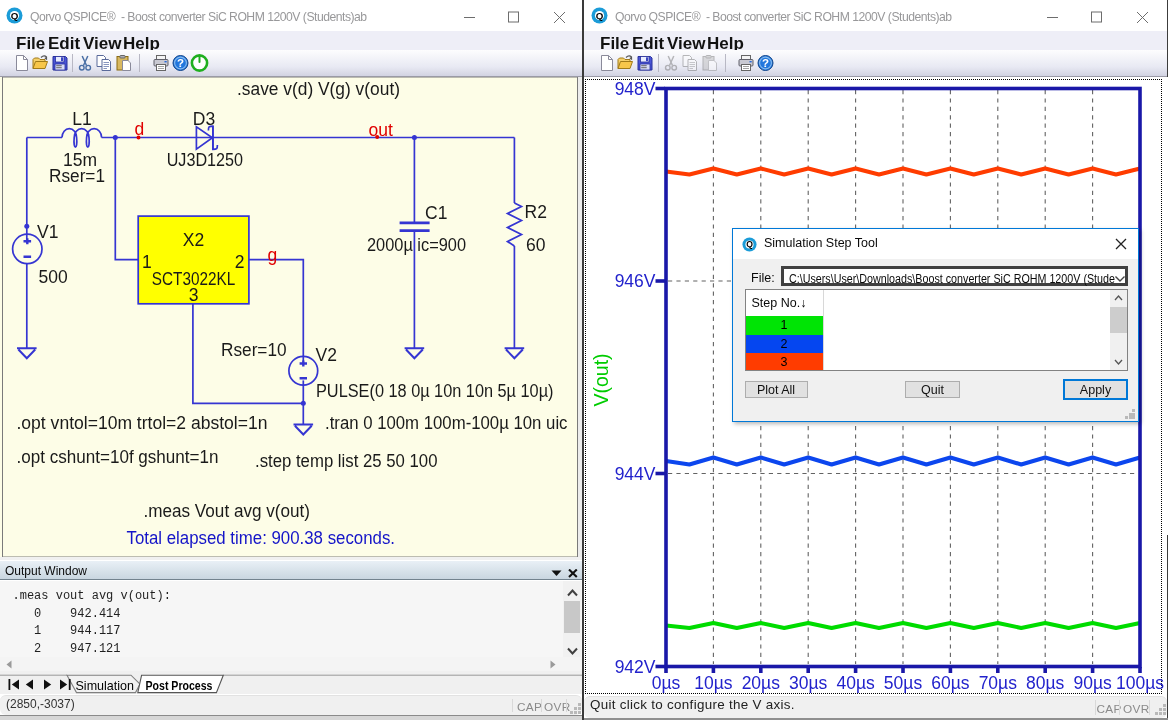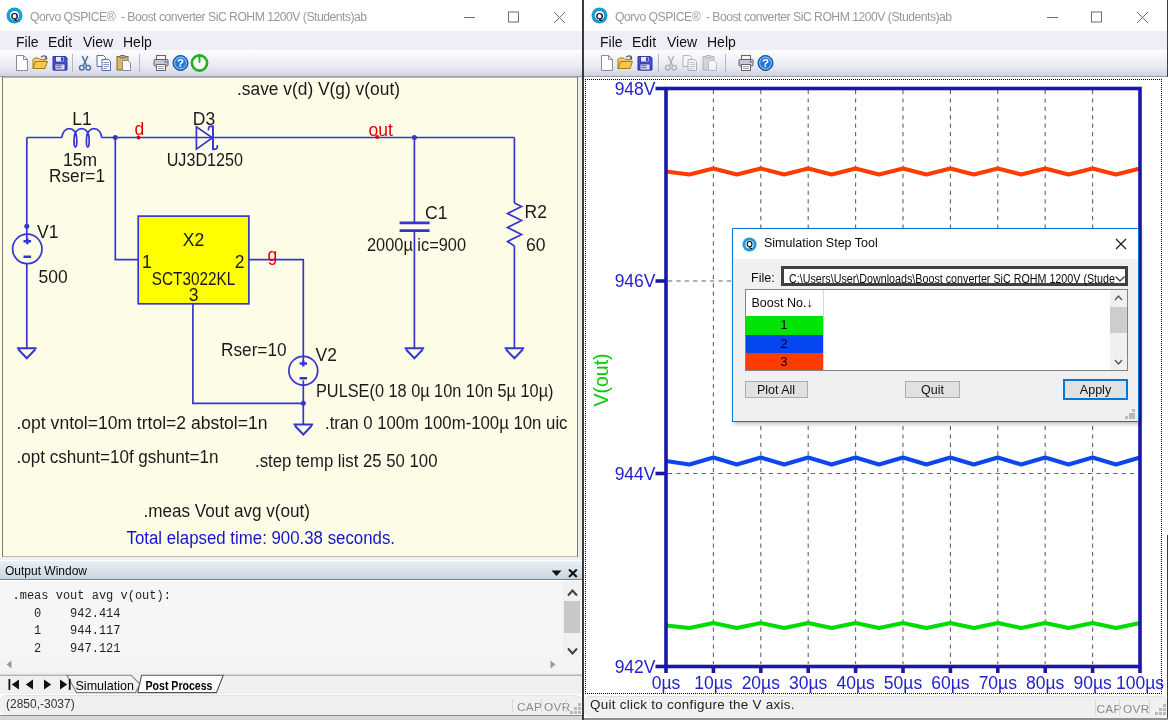--- a/index.html
+++ b/index.html
@@ -1,21 +1,21 @@
 <!DOCTYPE html>
 <html><head><meta charset="utf-8"><style>
 html,body{margin:0;padding:0;width:1168px;height:720px;overflow:hidden;background:#f0f0f0;font-family:"Liberation Sans",sans-serif;}
 *{box-sizing:border-box;}
 .abs{position:absolute;}
 #stage{position:relative;width:1168px;height:720px;background:#fff;}
 .win{position:absolute;top:0;height:720px;}
 .titlebar{position:absolute;left:0;right:0;top:2px;height:29px;background:#ffffff;}
 .titletxt{position:absolute;left:30px;top:7.5px;font-size:12.2px;letter-spacing:-0.5px;color:#98989a;white-space:pre;}
 .menubar{position:absolute;left:0;right:0;top:31px;height:19px;background:#eeeef7;}
-.menubar span{position:absolute;top:2.5px;font-size:14px;font-weight:400;color:#111;}
+.menubar span{position:absolute;top:2.5px;font-size:17px;font-weight:700;color:#111;}
 .toolbar{position:absolute;left:0;right:0;top:50px;height:27px;background:linear-gradient(#fdfdfe,#e8e9f3 65%,#d2d3e2);border-bottom:1px solid #9a9aa6;}
 .statusbar{position:absolute;left:0;right:0;bottom:0;height:26px;background:#f0f0f0;border-top:1px solid #e2e2e2;font-size:12px;color:#555;border-radius:6px;}
 .capovr{position:absolute;top:6px;font-size:11.8px;color:#8a8a8a;letter-spacing:0.3px;}
 .vdiv{position:absolute;top:3px;bottom:3px;width:1px;background:#d9d9d9;}
 .grip{position:absolute;}
 .grip div{position:absolute;width:3px;height:3px;background:#b9b9b9;}
 .btn{position:absolute;background:#e1e1e1;border:1px solid #adadad;font-size:12.5px;color:#111;text-align:center;}
 </style></head>
 <body>
 <div id="stage">
@@ -376,21 +376,21 @@
         <div class="abs" style="left:47.5px;top:36.5px;width:347px;height:20px;background:#fff;border:3px solid #404040;">
           <svg class="abs" style="left:0;top:0" width="345" height="18" viewBox="0 0 345 18">
             <text x="5" y="13.5" font-size="12.3" fill="#0a0a0a" font-family="Liberation Sans" textLength="326" lengthAdjust="spacingAndGlyphs">C:\Users\User\Downloads\Boost converter SiC ROHM 1200V (Stude</text>
           </svg>
           <svg class="abs" style="left:330px;top:6px" width="12" height="8" viewBox="0 0 12 8" fill="none" stroke="#444" stroke-width="1.4">
             <path d="M1.5 1.5 L6 6 L10.5 1.5"></path>
           </svg>
         </div>
         <div class="abs" style="left:11.5px;top:59.5px;width:383px;height:82px;background:#fff;border:1px solid #828282;">
           <div class="abs" style="left:77px;top:0;width:1px;height:80px;background:#d8d8d8;"></div>
-          <span class="abs" style="left:6px;top:6px;font-size:12.5px;color:#0a0a0a;">Boost No.↓</span>
+          <span class="abs" style="left:6px;top:6px;font-size:12.5px;color:#0a0a0a;">Step No.↓</span>
           <div class="abs" style="left:0;top:26px;width:77px;height:19.5px;background:#00e405;text-align:center;font-size:12.5px;color:#000;padding-top:2.5px;">1</div>
           <div class="abs" style="left:0;top:45.5px;width:77px;height:18px;background:#0546f0;text-align:center;font-size:12.5px;color:#000;padding-top:2px;">2</div>
           <div class="abs" style="left:0;top:63.5px;width:77px;height:17px;background:#ff3c00;text-align:center;font-size:12.5px;color:#000;padding-top:1.5px;">3</div>
           <div class="abs" style="left:364px;top:0;width:17px;height:80px;background:#f0f0f0;">
             <svg class="abs" style="left:4px;top:5px" width="9" height="6" viewBox="0 0 9 6" fill="none" stroke="#555" stroke-width="1.3">
               <path d="M1 5 L4.5 1 L8 5"></path>
             </svg>
             <div class="abs" style="left:0;top:17px;width:17px;height:26px;background:#cdcdcd;"></div>
             <svg class="abs" style="left:4px;top:69px" width="9" height="6" viewBox="0 0 9 6" fill="none" stroke="#555" stroke-width="1.3">
               <path d="M1 1 L4.5 5 L8 1"></path>

